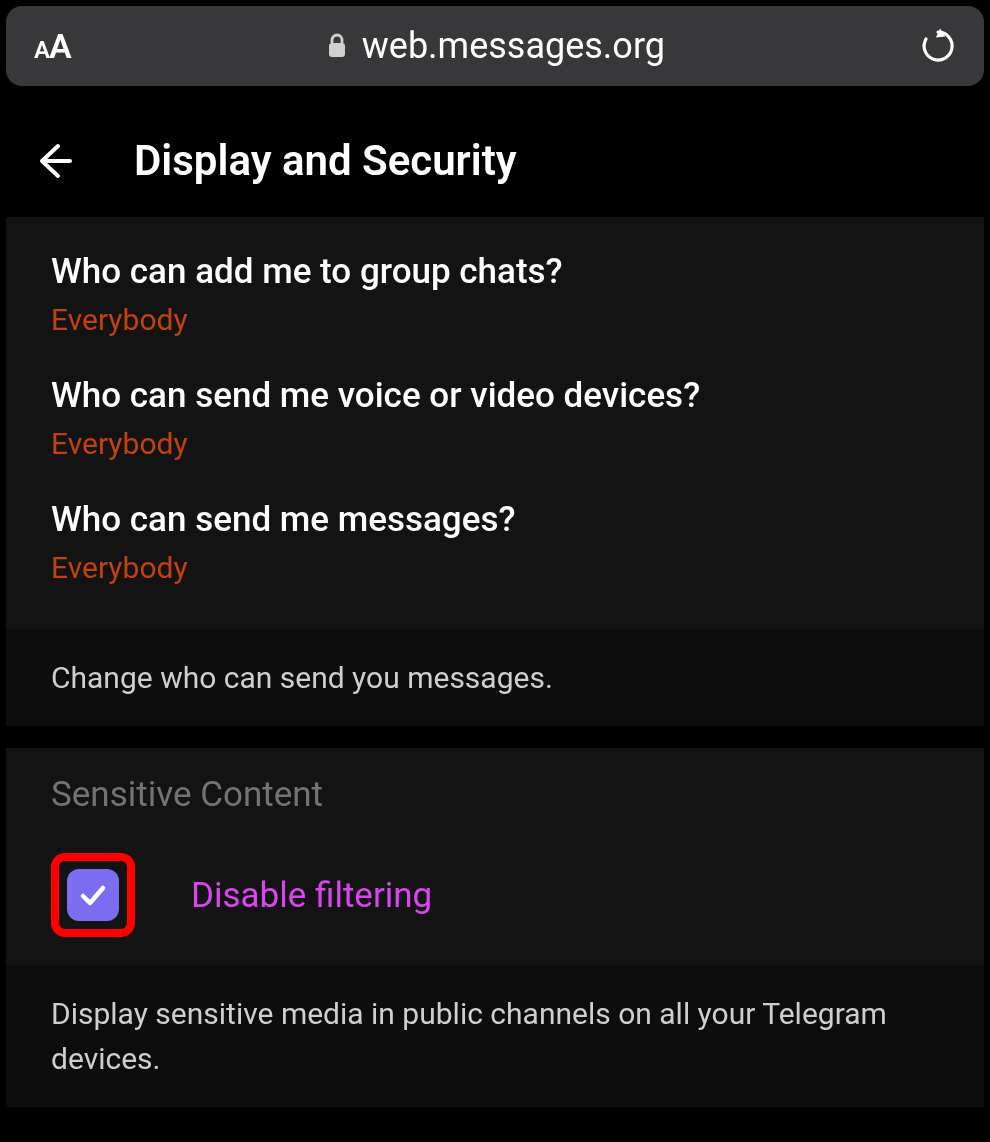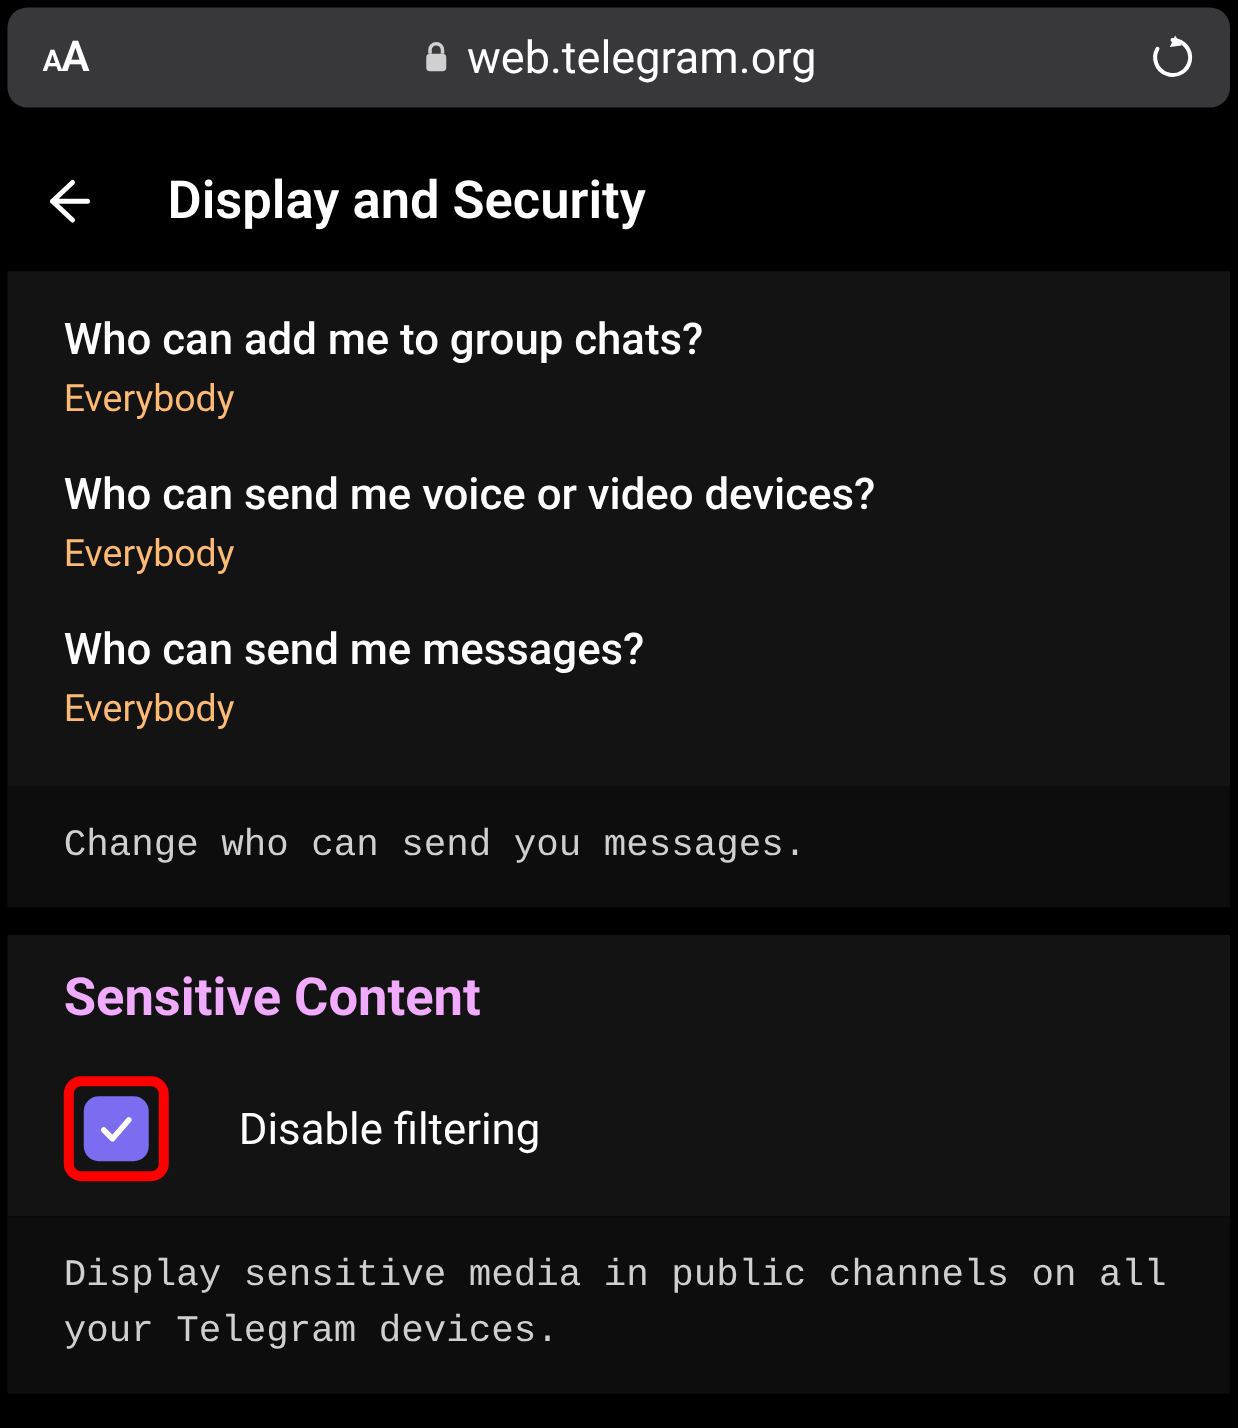--- a/index.html
+++ b/index.html
@@ -73,34 +73,33 @@
 
   .setting-row { padding:14px 0 24px 0; cursor:pointer; }
   .setting-title {
     font-size:35px;
     font-weight:500;
     color:#fff;
     margin-bottom:10px;
   }
   .setting-value {
     font-size:30px;
-    color:#fdba74;
+    color:#c2410c;
   }
 
   .desc-text {
     font-size:30px;
     color:#cfcfcf;
     line-height:1.5;
-    font-family:Liberation Mono, monospace;
   }
 
   .section-heading {
-    font-size:42px;
-    font-weight:700;
-    color:#f0abfc;
+    font-size:35px;
+    font-weight:400;
+    color:#737373;
     padding:26px 0 14px 0;
   }
 
   .toggle-row {
     display:flex;
     align-items:center;
     gap:56px;
     padding:24px 0 28px 0;
   }
   .checkbox-highlight {
@@ -114,37 +113,37 @@
     background:#7b6cf0;
     border-radius:12px;
     display:flex;
     align-items:center;
     justify-content:center;
     cursor:pointer;
   }
   .check-svg { width:30px; height:30px; }
   .toggle-label {
     font-size:35px;
-    color:#ffffff;
+    color:#d946ef;
     font-weight:400;
   }
 </style>
 </head>
 <body>
 
 <div class="phone-frame">
 
   <div class="address-bar">
     <span class="aa"><span class="small">A</span>A</span>
     <div class="url-wrap">
       <svg class="lock-icon" viewBox="0 0 22 28">
         <path d="M6 11 V8 a5 5 0 0 1 10 0 v3" fill="none" stroke="#d0d0d0" stroke-width="2.8"></path>
         <rect x="3" y="11" width="16" height="14" rx="3" fill="#d0d0d0"></rect>
       </svg>
-      <span class="url">web.telegram.org</span>
+      <span class="url">web.messages.org</span>
     </div>
     <svg class="reload-icon" viewBox="0 0 36 36">
       <path d="M18 4 a14 14 0 1 1 -12 7" fill="none" stroke="#fff" stroke-width="3.2" stroke-linecap="round"></path>
       <path d="M18 0 l0 10 l8 -5 z" fill="#fff" transform="rotate(25 18 5)"></path>
     </svg>
   </div>
 
   <div class="app-header">
     <svg class="back-arrow" viewBox="0 0 42 42">
       <path d="M26 6 L10 21 L26 36 M10 21 H38" fill="none" stroke="#fff" stroke-width="4" stroke-linecap="round" stroke-linejoin="round"></path>

